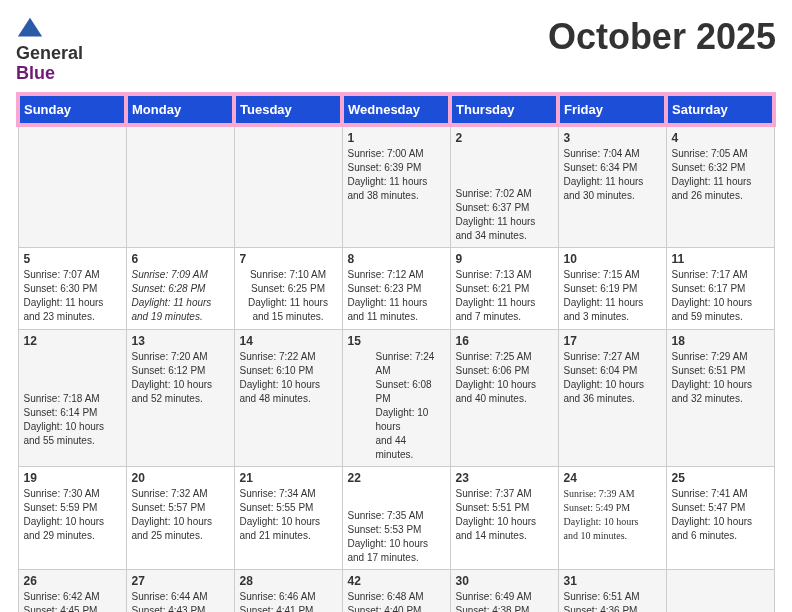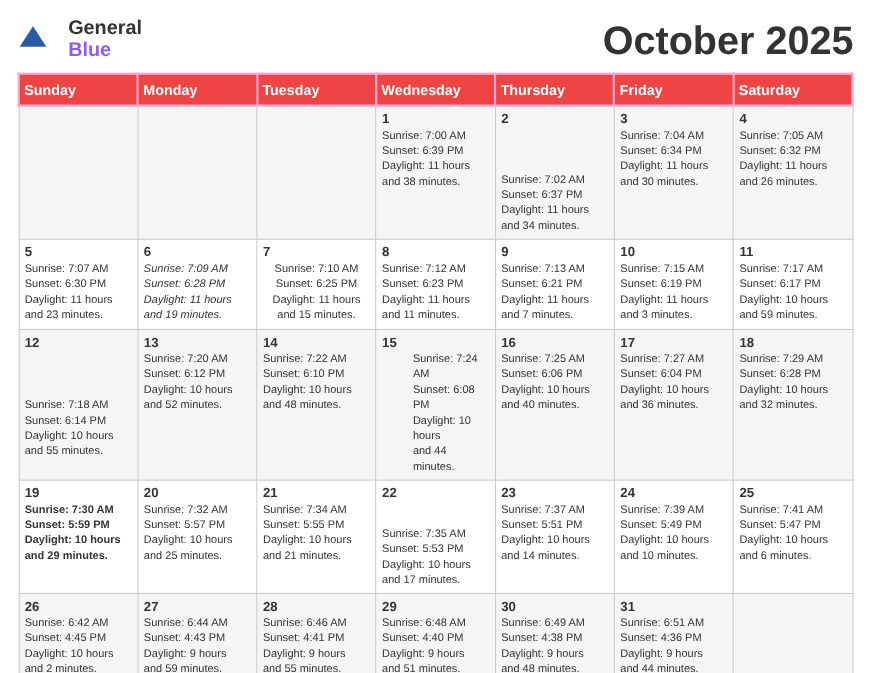--- a/index.html
+++ b/index.html
@@ -11,37 +11,38 @@
       padding: 16px;
     }
     .header {
       display: flex;
       align-items: flex-start;
       justify-content: space-between;
       margin-bottom: 8px;
     }
     .logo {
       display: flex;
-      align-items: center;
-      gap: 18px;
+      align-items: flex-start;
+      gap: 0;
+      flex-direction: column;
     }
     .logo-text {
       display: flex;
       flex-direction: column;
       line-height: 1.1;
     }
     .logo-general {
       font-size: 18px;
       font-weight: bold;
       color: #333;
     }
     .logo-blue {
       font-size: 18px;
       font-weight: bold;
-      color: #8b5cf6;
+      color: #701a75;
     }
     .logo-icon {
       width: 28px;
       height: 28px;
     }
     .title-block {
       text-align: right;
     }
     .month-title {
       font-size: 36px;
@@ -51,27 +52,27 @@
     .subtitle {
       font-size: 14px;
       color: #555;
     }
     table {
       width: 100%;
       border-collapse: collapse;
       table-layout: fixed;
     }
     thead tr th {
-      background-color: #ef4444;
+      background-color: #1d4ed8;
       color: #fff;
       font-size: 13px;
       font-weight: bold;
       padding: 6px 4px;
       text-align: left;
-      border: 2px solid #f9a8d4;
+      border: 4px solid #f9a8d4;
     }
     tbody tr td {
       border: 1px solid #ccc;
       vertical-align: top;
       padding: 4px 5px;
       height: 82px;
       font-size: 10.5px;
       color: #333;
       background: #fff;
     }
@@ -250,29 +251,29 @@
         <td>
           <span class="day-number">17</span>
           <div class="day-info" style="white-space: pre-line;">Sunrise: 7:27 AM
 Sunset: 6:04 PM
 Daylight: 10 hours
 and 36 minutes.</div>
         </td>
         <td>
           <span class="day-number">18</span>
           <div class="day-info" style="white-space: pre-line;">Sunrise: 7:29 AM
-Sunset: 6:28 PM
+Sunset: 6:51 PM
 Daylight: 10 hours
 and 32 minutes.</div>
         </td>
       </tr>
       <tr>
         <td>
           <span class="day-number">19</span>
-          <div class="day-info" style="white-space: pre-line; font-weight: bold;">Sunrise: 7:30 AM
+          <div class="day-info" style="white-space: pre-line;">Sunrise: 7:30 AM
 Sunset: 5:59 PM
 Daylight: 10 hours
 and 29 minutes.</div>
         </td>
         <td>
           <span class="day-number">20</span>
           <div class="day-info" style="white-space: pre-line;">Sunrise: 7:32 AM
 Sunset: 5:57 PM
 Daylight: 10 hours
 and 25 minutes.</div>
@@ -293,21 +294,21 @@
         </td>
         <td>
           <span class="day-number">23</span>
           <div class="day-info" style="white-space: pre-line;">Sunrise: 7:37 AM
 Sunset: 5:51 PM
 Daylight: 10 hours
 and 14 minutes.</div>
         </td>
         <td>
           <span class="day-number">24</span>
-          <div class="day-info" style="white-space: pre-line;">Sunrise: 7:39 AM
+          <div class="day-info" style="white-space: pre-line; font-family: Liberation Serif, serif;">Sunrise: 7:39 AM
 Sunset: 5:49 PM
 Daylight: 10 hours
 and 10 minutes.</div>
         </td>
         <td>
           <span class="day-number">25</span>
           <div class="day-info" style="white-space: pre-line;">Sunrise: 7:41 AM
 Sunset: 5:47 PM
 Daylight: 10 hours
 and 6 minutes.</div>
@@ -329,21 +330,21 @@
 and 59 minutes.</div>
         </td>
         <td>
           <span class="day-number">28</span>
           <div class="day-info" style="white-space: pre-line;">Sunrise: 6:46 AM
 Sunset: 4:41 PM
 Daylight: 9 hours
 and 55 minutes.</div>
         </td>
         <td>
-          <span class="day-number">29</span>
+          <span class="day-number">42</span>
           <div class="day-info" style="white-space: pre-line;">Sunrise: 6:48 AM
 Sunset: 4:40 PM
 Daylight: 9 hours
 and 51 minutes.</div>
         </td>
         <td>
           <span class="day-number">30</span>
           <div class="day-info" style="white-space: pre-line;">Sunrise: 6:49 AM
 Sunset: 4:38 PM
 Daylight: 9 hours

